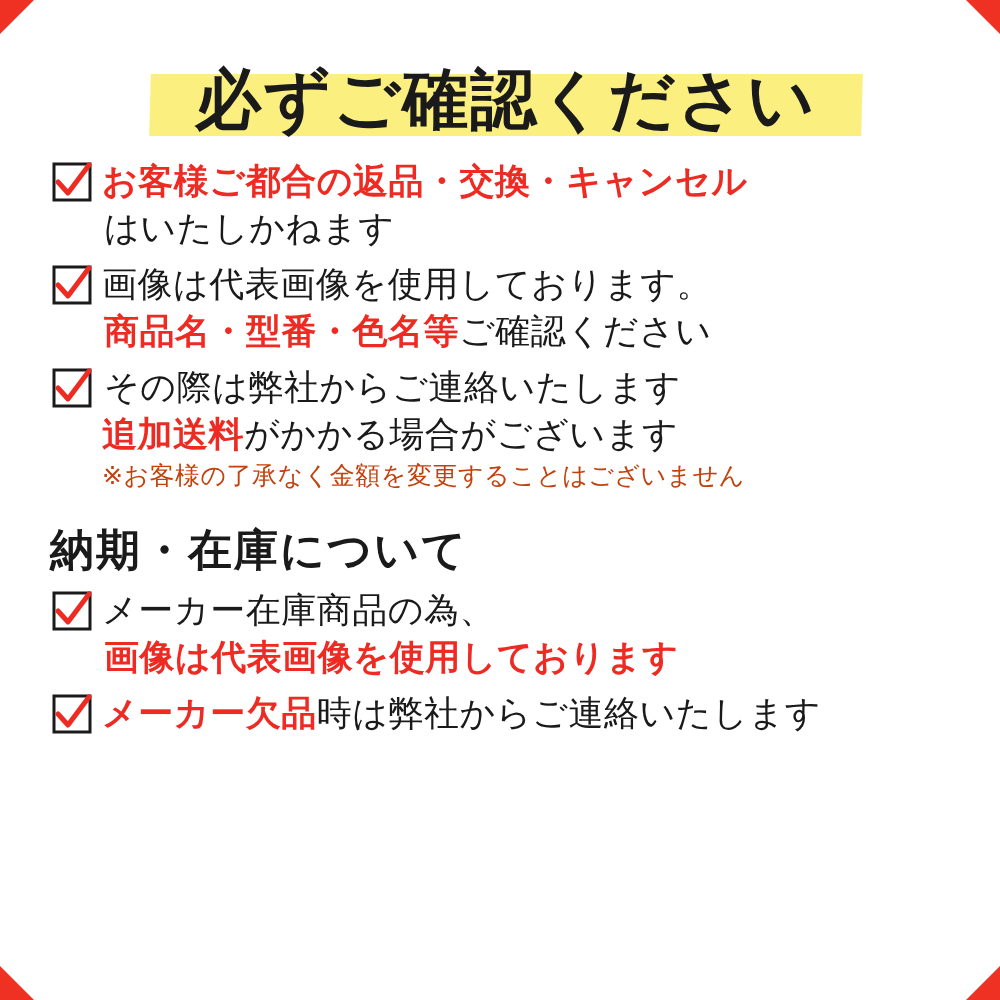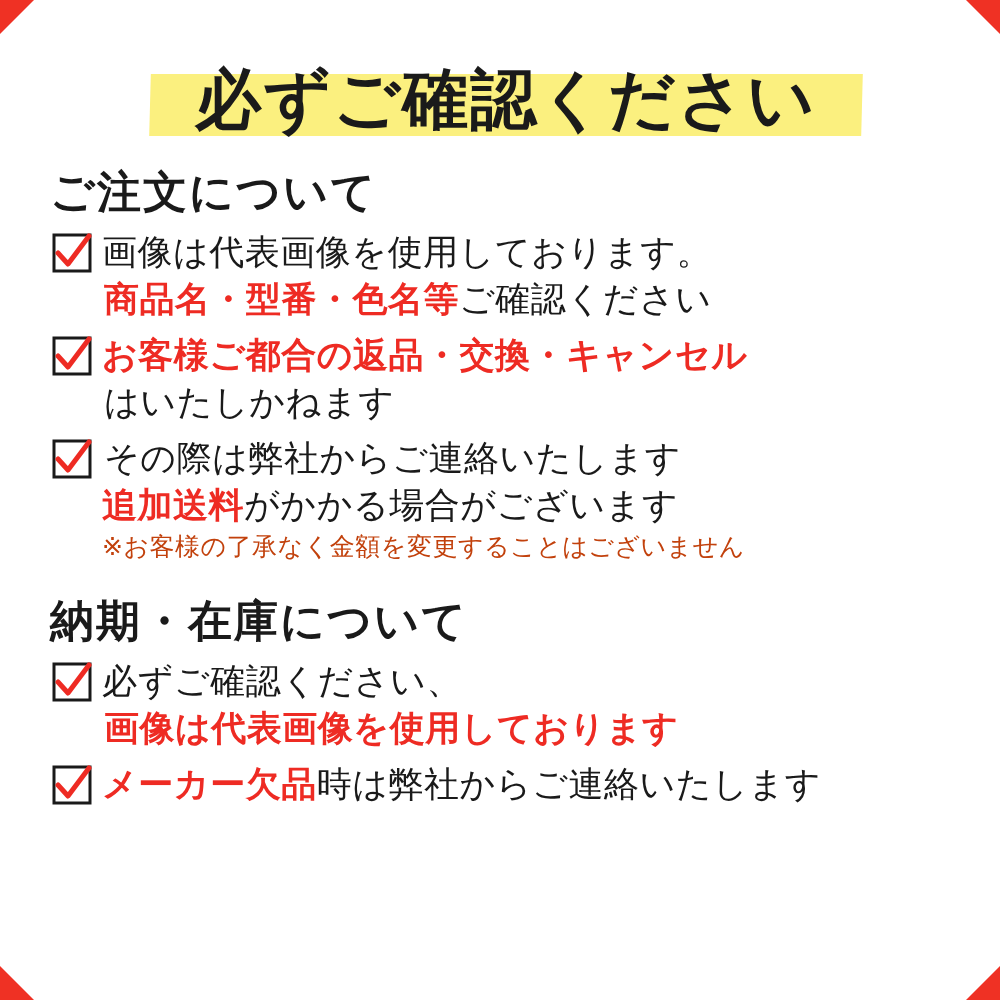--- a/index.html
+++ b/index.html
@@ -139,45 +139,44 @@
 <div class="corner corner-bl"></div>
 <div class="corner corner-br"></div>
 
 <div class="page">
 
   <div class="title-wrap">
     <div class="title-highlight"></div>
     <div class="title-text">必ずご確認ください</div>
   </div>
 
-  <div class="section-heading">ご注文について</div>
+
+  <div class="item">
+    <span class="check">
+      <svg width="40" height="40" viewBox="0 0 40 40">
+        <rect x="2" y="2" width="36" height="36" fill="none" stroke="#1a1a1a" stroke-width="3"></rect>
+        <path d="M6 20 L16 31 L37 3" fill="none" stroke="#ee2b23" stroke-width="5" stroke-linecap="round" stroke-linejoin="round"></path>
+      </svg>
+    </span>
+    <span class="lines">
+      <div class="line"><span class="red">お客様ご都合の返品・交換・キャンセル</span></div>
+      <div class="line indent">はいたしかねます</div>
+    </span>
+  </div>
 
   <div class="item">
     <span class="check">
       <svg width="40" height="40" viewBox="0 0 40 40">
         <rect x="2" y="2" width="36" height="36" fill="none" stroke="#1a1a1a" stroke-width="3"></rect>
         <path d="M6 20 L16 31 L37 3" fill="none" stroke="#ee2b23" stroke-width="5" stroke-linecap="round" stroke-linejoin="round"></path>
       </svg>
     </span>
     <span class="lines">
       <div class="line">画像は代表画像を使用しております。</div>
       <div class="line indent"><span class="red">商品名・型番・色名等</span><span>ご確認ください</span></div>
-    </span>
-  </div>
-
-  <div class="item">
-    <span class="check">
-      <svg width="40" height="40" viewBox="0 0 40 40">
-        <rect x="2" y="2" width="36" height="36" fill="none" stroke="#1a1a1a" stroke-width="3"></rect>
-        <path d="M6 20 L16 31 L37 3" fill="none" stroke="#ee2b23" stroke-width="5" stroke-linecap="round" stroke-linejoin="round"></path>
-      </svg>
-    </span>
-    <span class="lines">
-      <div class="line"><span class="red">お客様ご都合の返品・交換・キャンセル</span></div>
-      <div class="line indent">はいたしかねます</div>
     </span>
   </div>
 
   <div class="item">
     <span class="check">
       <svg width="40" height="40" viewBox="0 0 40 40">
         <rect x="2" y="2" width="36" height="36" fill="none" stroke="#1a1a1a" stroke-width="3"></rect>
         <path d="M6 20 L16 31 L37 3" fill="none" stroke="#ee2b23" stroke-width="5" stroke-linecap="round" stroke-linejoin="round"></path>
       </svg>
     </span>
@@ -191,21 +190,21 @@
   <div class="section-heading second">納期・在庫について</div>
 
   <div class="item">
     <span class="check">
       <svg width="40" height="40" viewBox="0 0 40 40">
         <rect x="2" y="2" width="36" height="36" fill="none" stroke="#1a1a1a" stroke-width="3"></rect>
         <path d="M6 20 L16 31 L37 3" fill="none" stroke="#ee2b23" stroke-width="5" stroke-linecap="round" stroke-linejoin="round"></path>
       </svg>
     </span>
     <span class="lines">
-      <div class="line">必ずご確認ください、</div>
+      <div class="line">メーカー在庫商品の為、</div>
       <div class="line indent"><span class="red">画像は代表画像を使用しております</span></div>
     </span>
   </div>
 
   <div class="item">
     <span class="check">
       <svg width="40" height="40" viewBox="0 0 40 40">
         <rect x="2" y="2" width="36" height="36" fill="none" stroke="#1a1a1a" stroke-width="3"></rect>
         <path d="M6 20 L16 31 L37 3" fill="none" stroke="#ee2b23" stroke-width="5" stroke-linecap="round" stroke-linejoin="round"></path>
       </svg>

